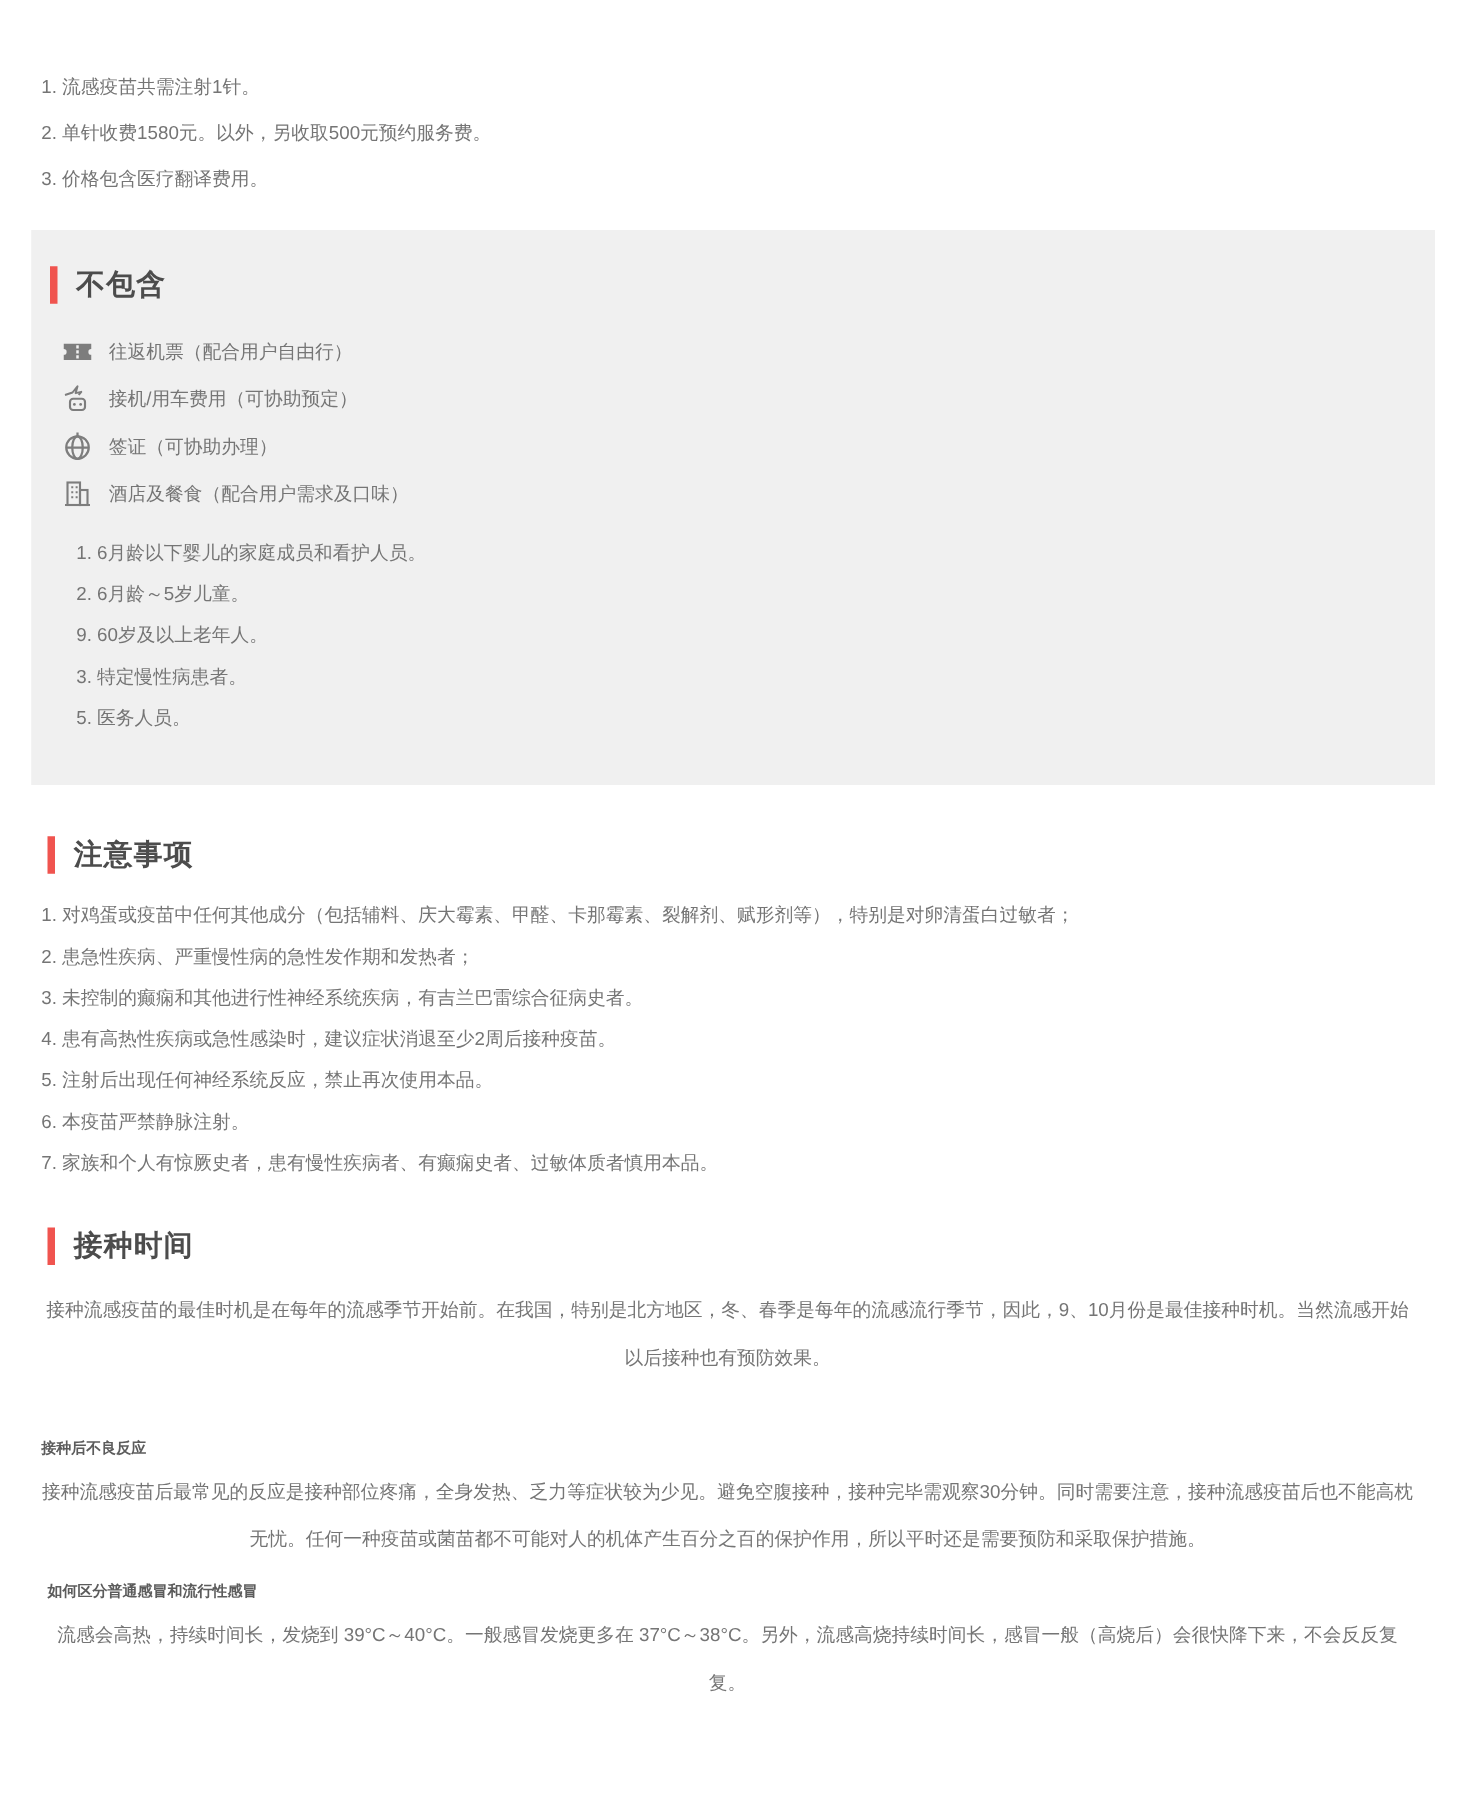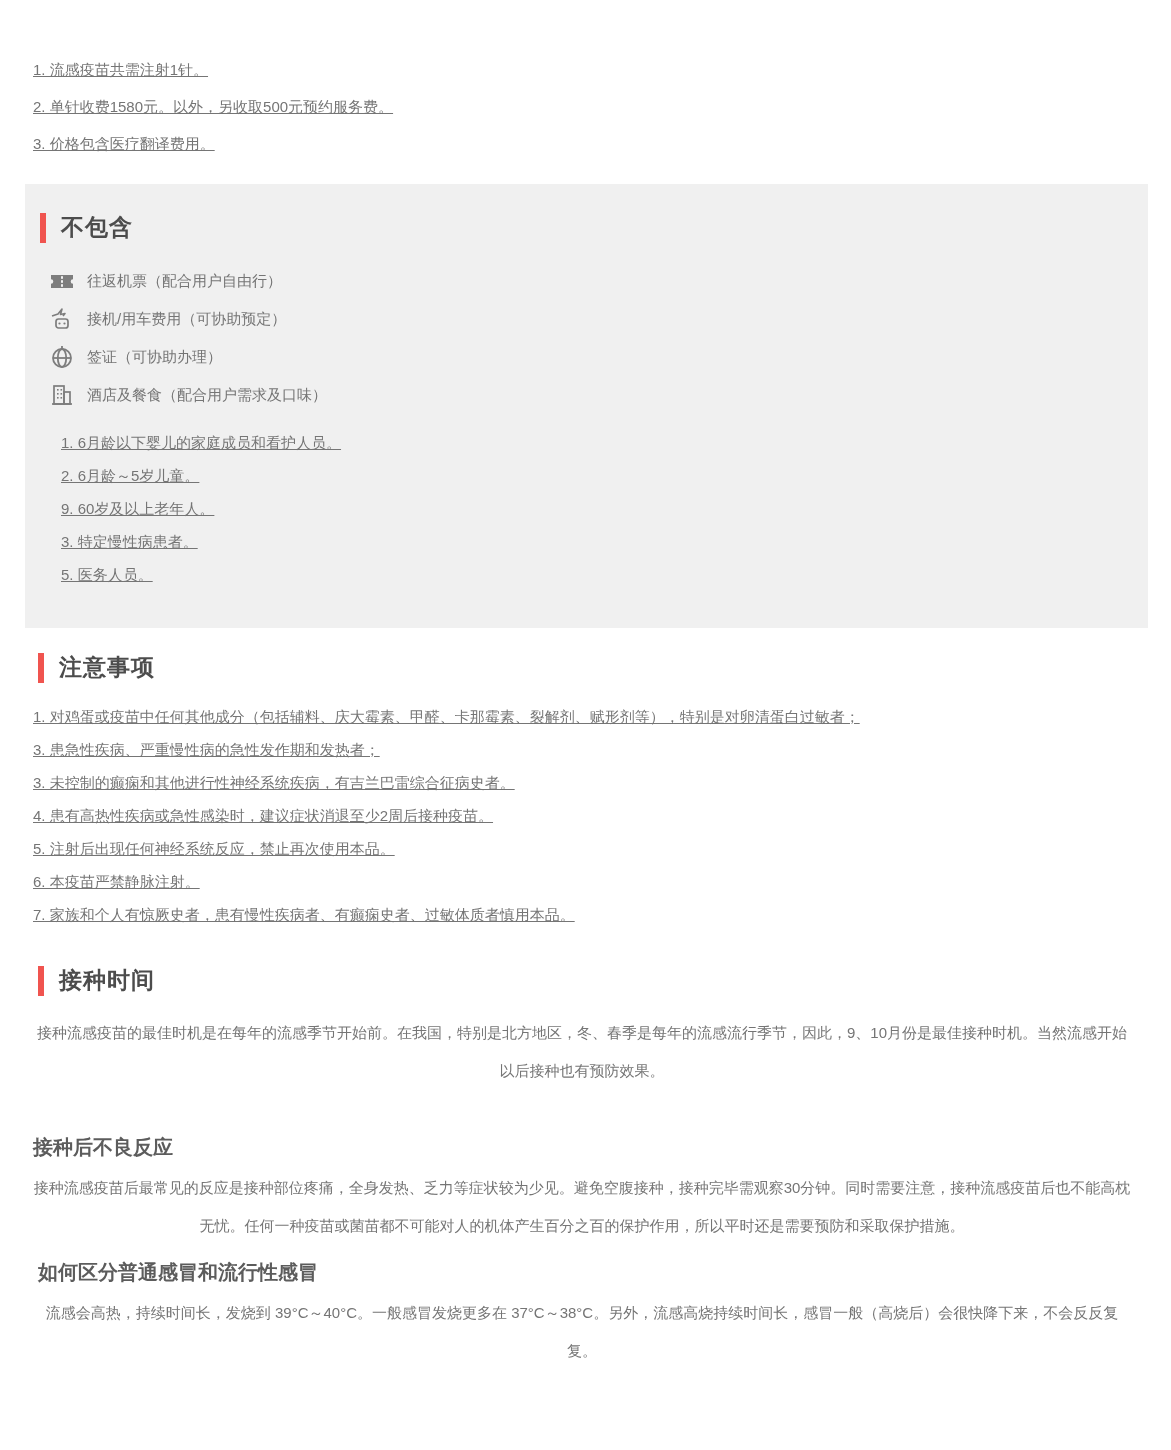--- a/index.html
+++ b/index.html
@@ -19,21 +19,21 @@
     color:var(--body);
   }
   .wrap{padding-top:36px;}
 
   
   .sec-head{display:flex;align-items:center;margin:0 0 0 38px;}
   .bar{width:6px;height:30px;background:var(--accent);margin-right:15px;flex:0 0 auto;}
   .sec-title{font-size:23px;font-weight:bold;color:var(--heading);margin:0;letter-spacing:1px;}
 
   
-  .num-list{margin:24px 40px 0 33px;text-decoration:underline;}
+  .num-list{margin:24px 40px 0 33px;}
   .num-list .li{font-size:15px;color:var(--body);line-height:20px;margin-bottom:17px;}
   .num-list.tight .li{margin-bottom:13px;}
 
   
   .panel{
     background:var(--panel);
     margin:30px 23px 0 25px;
     padding:28px 33px 30px 15px;
   }
   .panel .sec-head{margin-left:0;}
@@ -41,21 +41,21 @@
   .icon-row{display:flex;align-items:center;margin-bottom:14px;height:24px;}
   .icon{width:24px;height:24px;margin-right:13px;flex:0 0 auto;display:flex;align-items:center;justify-content:center;}
   .icon svg{display:block;}
   .icon-label{font-size:15px;color:var(--body);}
 
   .plain-title{font-size:22px;font-weight:bold;color:var(--heading);margin:48px 0 0 8px;letter-spacing:1px;}
   .panel .num-list{margin:26px 0 0 21px;}
 
   
   .para{font-size:15px;line-height:38px;color:var(--body);margin:18px 40px 0 33px;text-align:center;}
-  .sub-head{font-size:20px;font-weight:bold;color:#5c5c5c;margin:44px 40px 0 33px;}
+  .sub-head{font-size:12px;font-weight:bold;color:#5c5c5c;margin:44px 40px 0 33px;}
   .sub-head.indent{margin-left:38px;margin-top:14px;}
   .para.tight{margin-top:8px;}
 </style>
 </head>
 <body>
 
 <div class="wrap">
 
   <section>
     <div class="num-list">
@@ -125,28 +125,28 @@
 
     <div class="num-list tight">
       <div class="li">1. 6月龄以下婴儿的家庭成员和看护人员。</div>
       <div class="li">2. 6月龄～5岁儿童。</div>
       <div class="li">9. 60岁及以上老年人。</div>
       <div class="li">3. 特定慢性病患者。</div>
       <div class="li">5. 医务人员。</div>
     </div>
   </section>
 
-  <section style="margin-top:24px;">
+  <section style="margin-top:40px;">
     <div class="sec-head">
       <span class="bar"></span>
       <h2 class="sec-title">注意事项</h2>
     </div>
     <div class="num-list tight">
       <div class="li">1. 对鸡蛋或疫苗中任何其他成分（包括辅料、庆大霉素、甲醛、卡那霉素、裂解剂、赋形剂等），特别是对卵清蛋白过敏者；</div>
-      <div class="li">3. 患急性疾病、严重慢性病的急性发作期和发热者；</div>
+      <div class="li">2. 患急性疾病、严重慢性病的急性发作期和发热者；</div>
       <div class="li">3. 未控制的癫痫和其他进行性神经系统疾病，有吉兰巴雷综合征病史者。</div>
       <div class="li">4. 患有高热性疾病或急性感染时，建议症状消退至少2周后接种疫苗。</div>
       <div class="li">5. 注射后出现任何神经系统反应，禁止再次使用本品。</div>
       <div class="li">6. 本疫苗严禁静脉注射。</div>
       <div class="li">7. 家族和个人有惊厥史者，患有慢性疾病者、有癫痫史者、过敏体质者慎用本品。</div>
     </div>
   </section>
 
   <section style="margin-top:40px;">
     <div class="sec-head">

